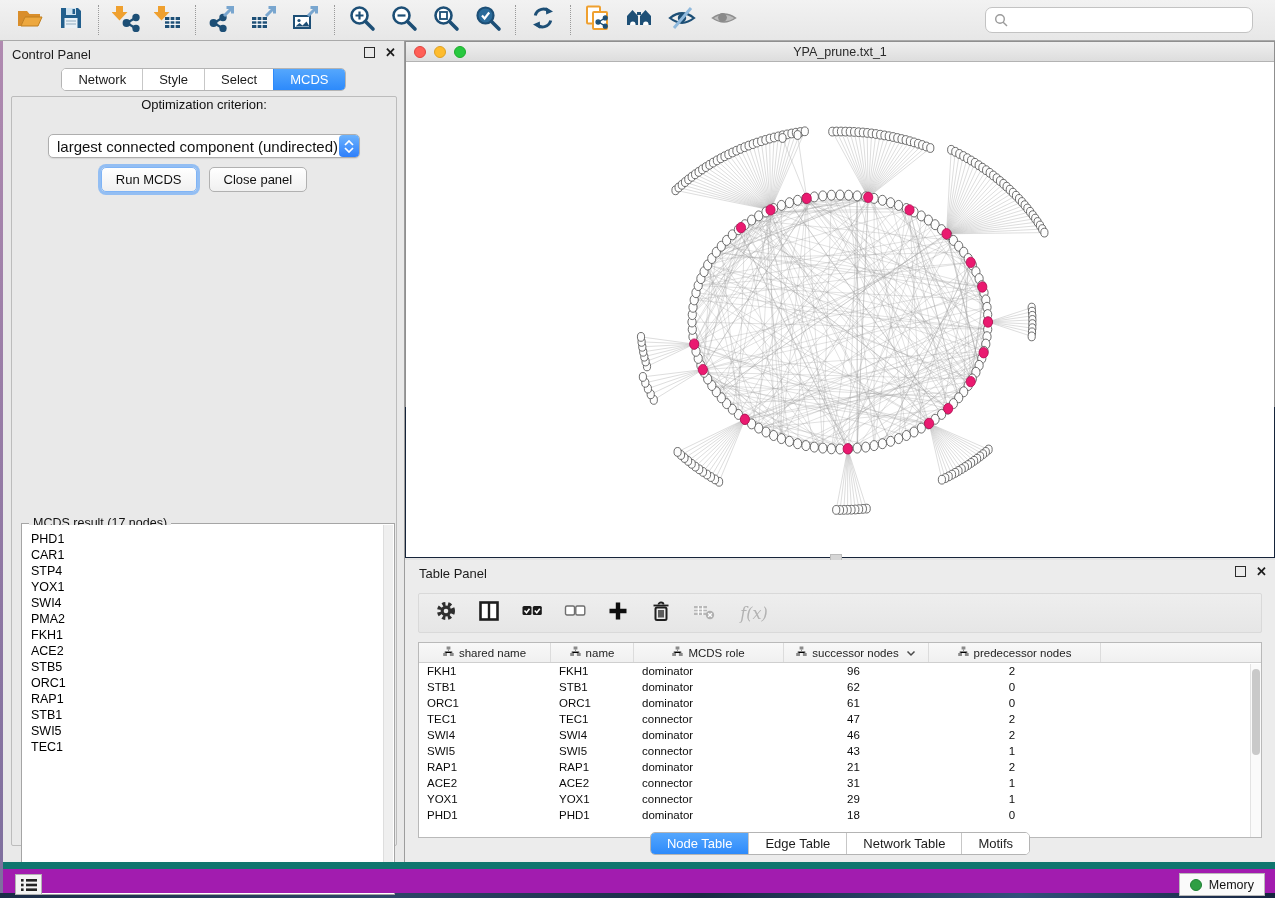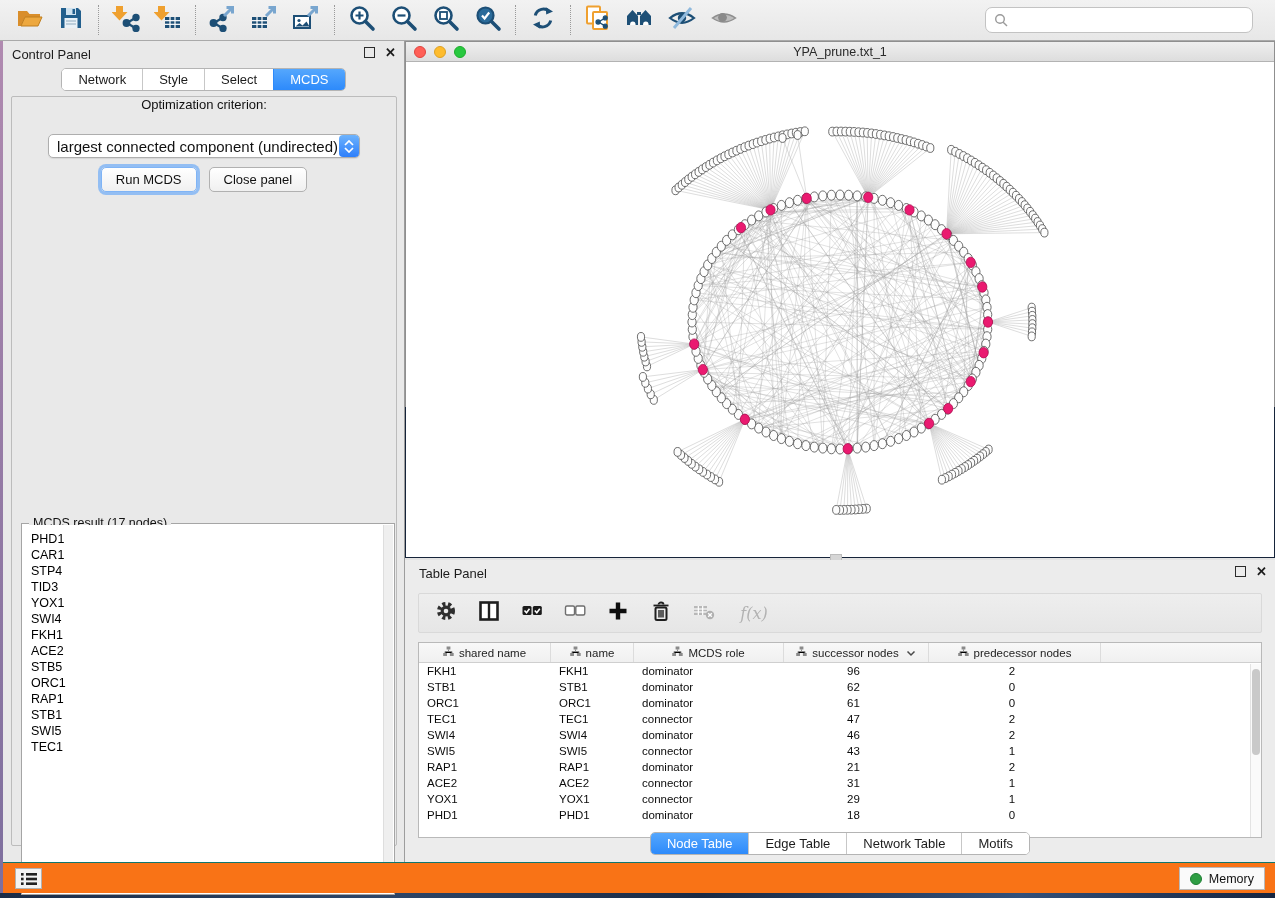--- a/index.html
+++ b/index.html
@@ -102,21 +102,21 @@
     white-space:nowrap; overflow:hidden; }
   .nt-cell.num { text-align:center; padding-right:14px; }
   #nt-scroll { position:absolute; right:0; top:21px; bottom:0; width:11px;
     background:#fafafa; border-left:1px solid #e3e3e3; }
   #nt-thumb { position:absolute; left:1px; width:8px; border-radius:4px; background:#c9c9c9; }
 
   #table-tabs { position:absolute; left:0; top:272px; width:100%; display:flex; justify-content:center; }
 
   
   #status-bar { position:absolute; left:3px; top:862px; width:1272px; height:31px;
-    background:#f97316; border-top:1px solid #0f766e; }
+    background:#a21caf; border-top:7px solid #0f766e; }
   #netlist-btn { position:absolute; left:12px; top:5px; width:27px; height:21px;
     background:#f3f3f3; border:1px solid #b2b2b2; display:flex; align-items:center; justify-content:center; }
   #memory-btn { position:absolute; right:10px; top:4px; height:23px;
     background:#fafafa; border:1px solid #b9b9b9; display:flex; align-items:center;
     gap:7px; padding:0 10px; font-size:12.5px; color:#111; }
   #memory-dot { width:12px; height:12px; border-radius:50%; background:#2f9e44; border:1px solid #1e7f33; }
 </style>
 </head>
 <body>
 
@@ -351,23 +351,23 @@
       <div class="cp-buttons">
         <button class="mac-btn focused">Run MCDS</button>
         <button class="mac-btn">Close panel</button>
       </div>
       <div id="mcds-group">
         <span id="mcds-legend">MCDS result (17 nodes)</span>
         <div id="mcds-list">
             <div class="item">PHD1</div>
             <div class="item">CAR1</div>
             <div class="item">STP4</div>
-            <div class="item">TID3</div>
             <div class="item">YOX1</div>
             <div class="item">SWI4</div>
+            <div class="item">PMA2</div>
             <div class="item">FKH1</div>
             <div class="item">ACE2</div>
             <div class="item">STB5</div>
             <div class="item">ORC1</div>
             <div class="item">RAP1</div>
             <div class="item">STB1</div>
             <div class="item">SWI5</div>
             <div class="item">TEC1</div>
           </div>
         <div id="mcds-scroll"></div>

